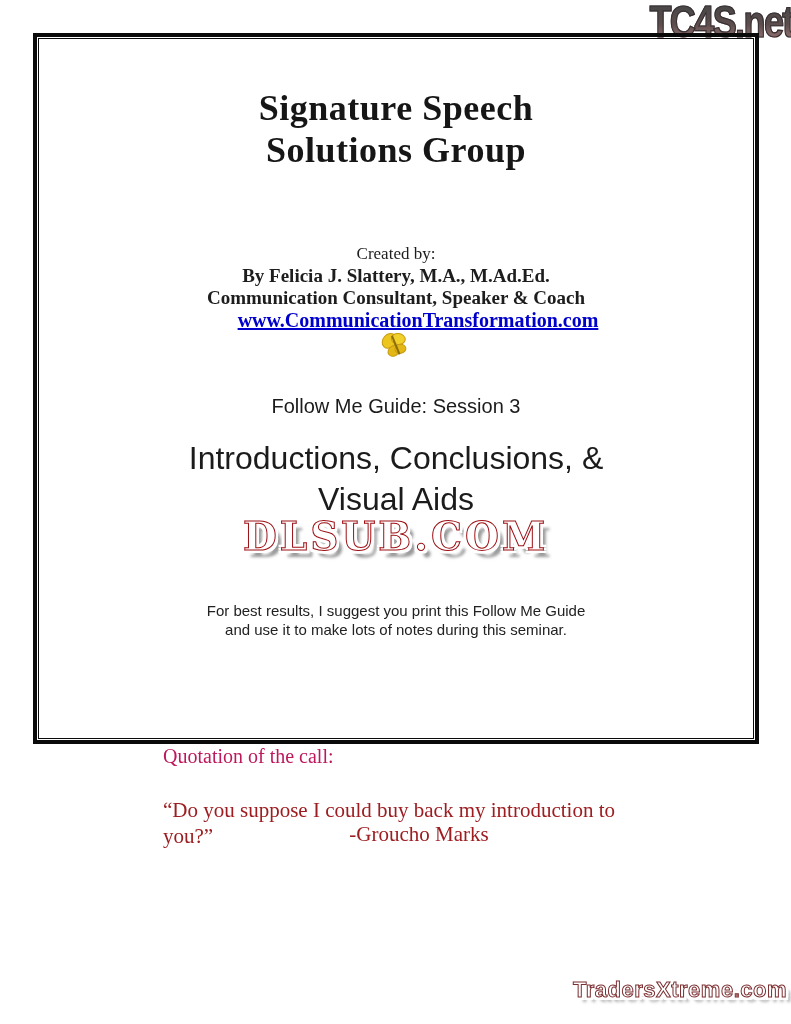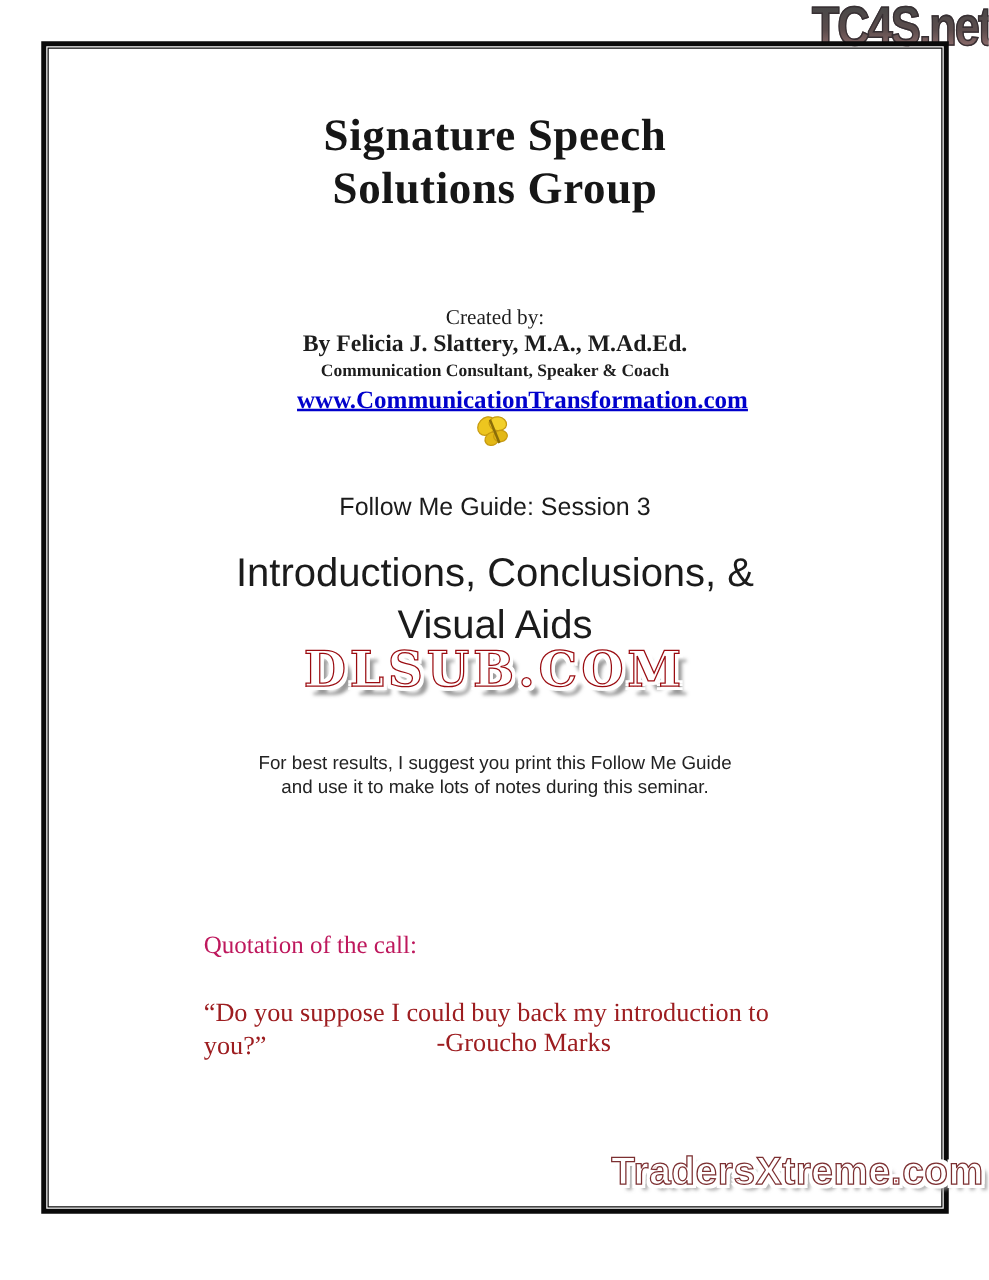--- a/index.html
+++ b/index.html
@@ -10,21 +10,21 @@
     background:#ffffff;
     overflow:hidden;
     font-family:"Liberation Serif", serif;
     color:#1d1d1d;
   }
 
   
   .page-frame {
     position:absolute;
     left:33px; top:33px;
-    width:726px; height:938px;
+    width:726px; height:711px;
     border:4px solid #0a0a0a;
     background:transparent;
     z-index:2;
   }
   .page-frame .inner-rule {
     position:absolute; inset:1px;
     border:1px solid #0a0a0a;
     pointer-events:none;
   }
   .frame-content { position:absolute; inset:0; }
@@ -61,25 +61,25 @@
     background-clip:text;
     color:transparent;
     -webkit-text-stroke:1px #9a0b10;
     text-shadow:
       -3px -3px 0 #fff, 3px -3px 0 #fff, -3px 3px 0 #fff, 3px 3px 0 #fff,
       -3px 0 0 #fff, 3px 0 0 #fff, 0 -3px 0 #fff, 0 3px 0 #fff,
       6px 7px 3px rgba(120,120,120,.75);
   }
 
   .wm-traders {
-    position:absolute; top:919px; right:4px;
+    position:absolute; top:977px; right:4px;
     z-index:10;
     font-family:"Liberation Sans", sans-serif;
     font-weight:bold;
-    font-size:31px;
+    font-size:22px;
     letter-spacing:.5px;
     white-space:nowrap;
     background:linear-gradient(#dd8383 10%, #c75f5f 55%, #b54b4b 100%);
     -webkit-background-clip:text;
     background-clip:text;
     color:transparent;
     -webkit-text-stroke:1px #7c2f31;
     text-shadow:
       -3px -3px 0 #fff, 3px -3px 0 #fff, -3px 3px 0 #fff, 3px 3px 0 #fff,
       -3px 0 0 #fff, 3px 0 0 #fff, 0 -3px 0 #fff, 0 3px 0 #fff,
@@ -92,21 +92,21 @@
   .title-block { top:50px; }
   .title-line {
     font-size:36px; font-weight:600; line-height:42px;
     letter-spacing:.5px; color:#161616;
   }
   .site-line { font-size:16.5px; margin-top:3px; color:#1a1a1a; }
 
   .created-block { top:206px; }
   .created-label { font-size:17px; line-height:22px; }
   .created-name  { font-size:19px; font-weight:600; line-height:22px; }
-  .created-role  { font-size:14px; font-weight:600; line-height:22px; }
+  .created-role  { font-size:19px; font-weight:600; line-height:22px; }
   .created-link  {
     display:inline-block;
     font-size:20px; font-weight:600; line-height:22px;
     color:#0000cc; text-decoration:underline; cursor:pointer;margin-left:44px;
   }
 
   .butterfly-block { top:291px; }
 
   .session-label-block {
     top:358px;

